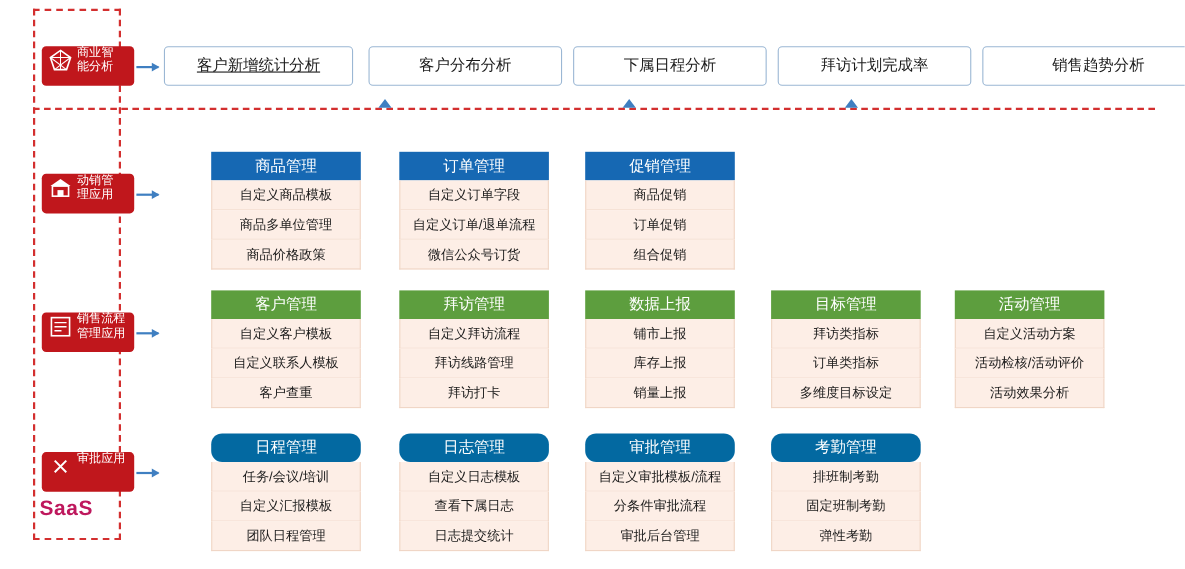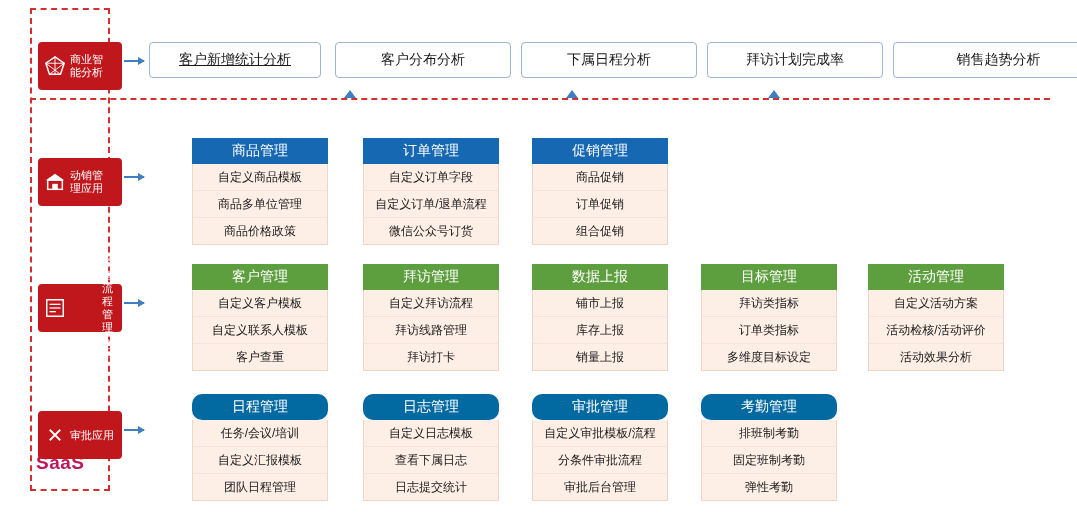--- a/index.html
+++ b/index.html
@@ -47,24 +47,23 @@
     width: 1020px;
     height: 0;
     border-top: 2px dashed #d32f2f;
   }
 
   
   .cat {
     position: absolute;
     left: 38px;
     width: 84px;
-    height: 48px;
+    height: 36px;
     border-radius: 4px;
     display: flex;
-    align-items: center;
     box-sizing: border-box;
     padding-left: 4px;
   }
   .cat .cat-icon {
     width: 26px;
     height: 26px;
     flex: 0 0 26px;
     display: flex;
     align-items: center;
     justify-content: center;
@@ -72,21 +71,21 @@
   }
   .cat .cat-text {
     font-size: 11px;
     color: #ffffff;
     line-height: 13px;
     margin-left: 2px;
     white-space: pre-line;
   }
   .cat-bi   { top: 42px;  background: #c0171c; }
   .cat-sale { top: 158px; background: #c0171c; }
-  .cat-proc { top: 284px; background: #c0171c; gap: 32px; }
+  .cat-proc { top: 284px; background: #c0171c; }
   .cat-appr { top: 411px; background: #c0171c; }
 
   
   .chip-arrow {
     position: absolute;
     left: 124px;
     width: 20px;
     height: 2px;
     background: #3f7fc1;
   }

